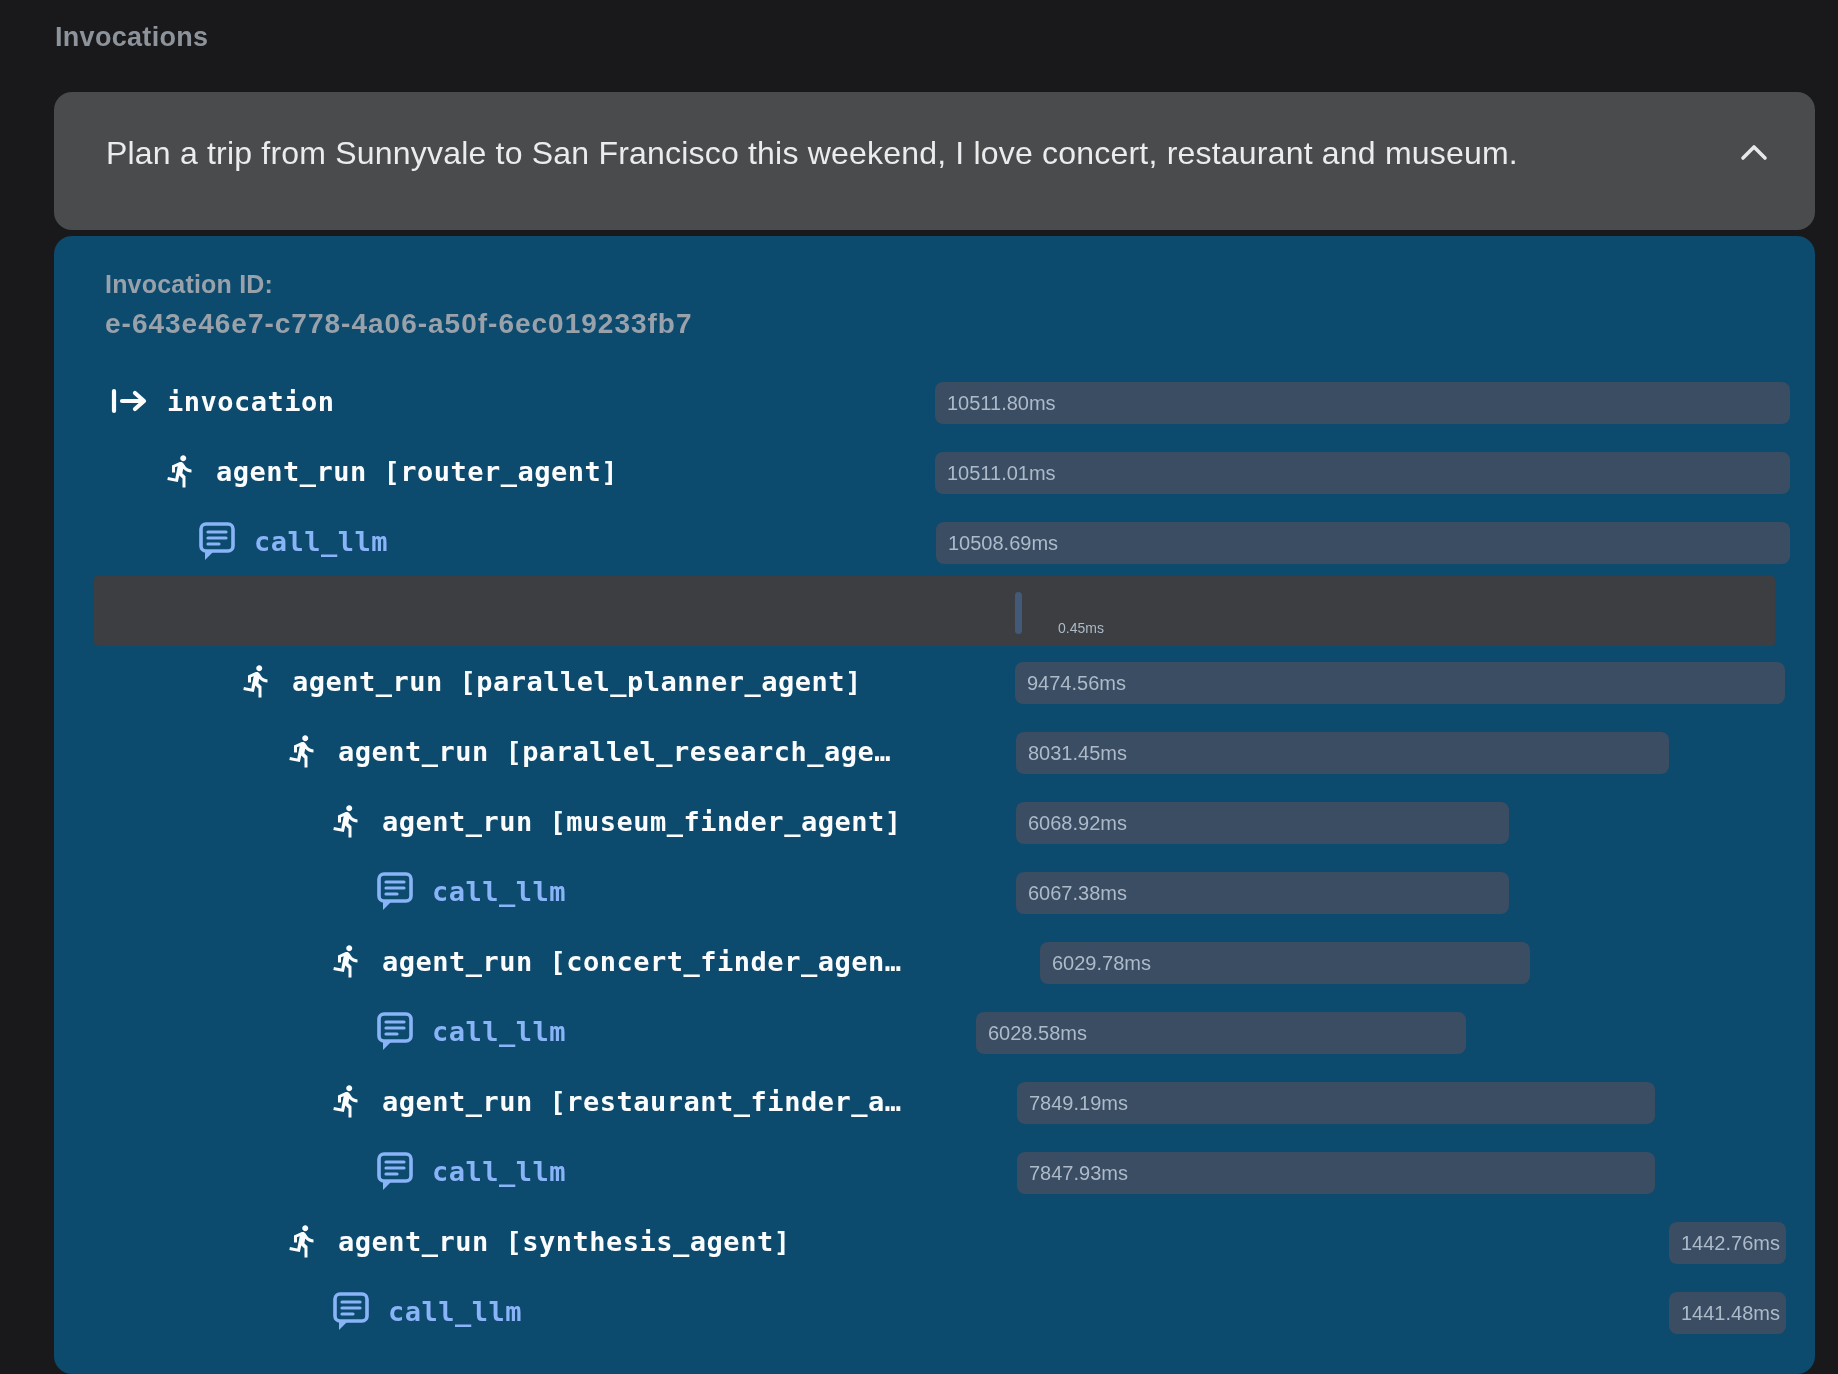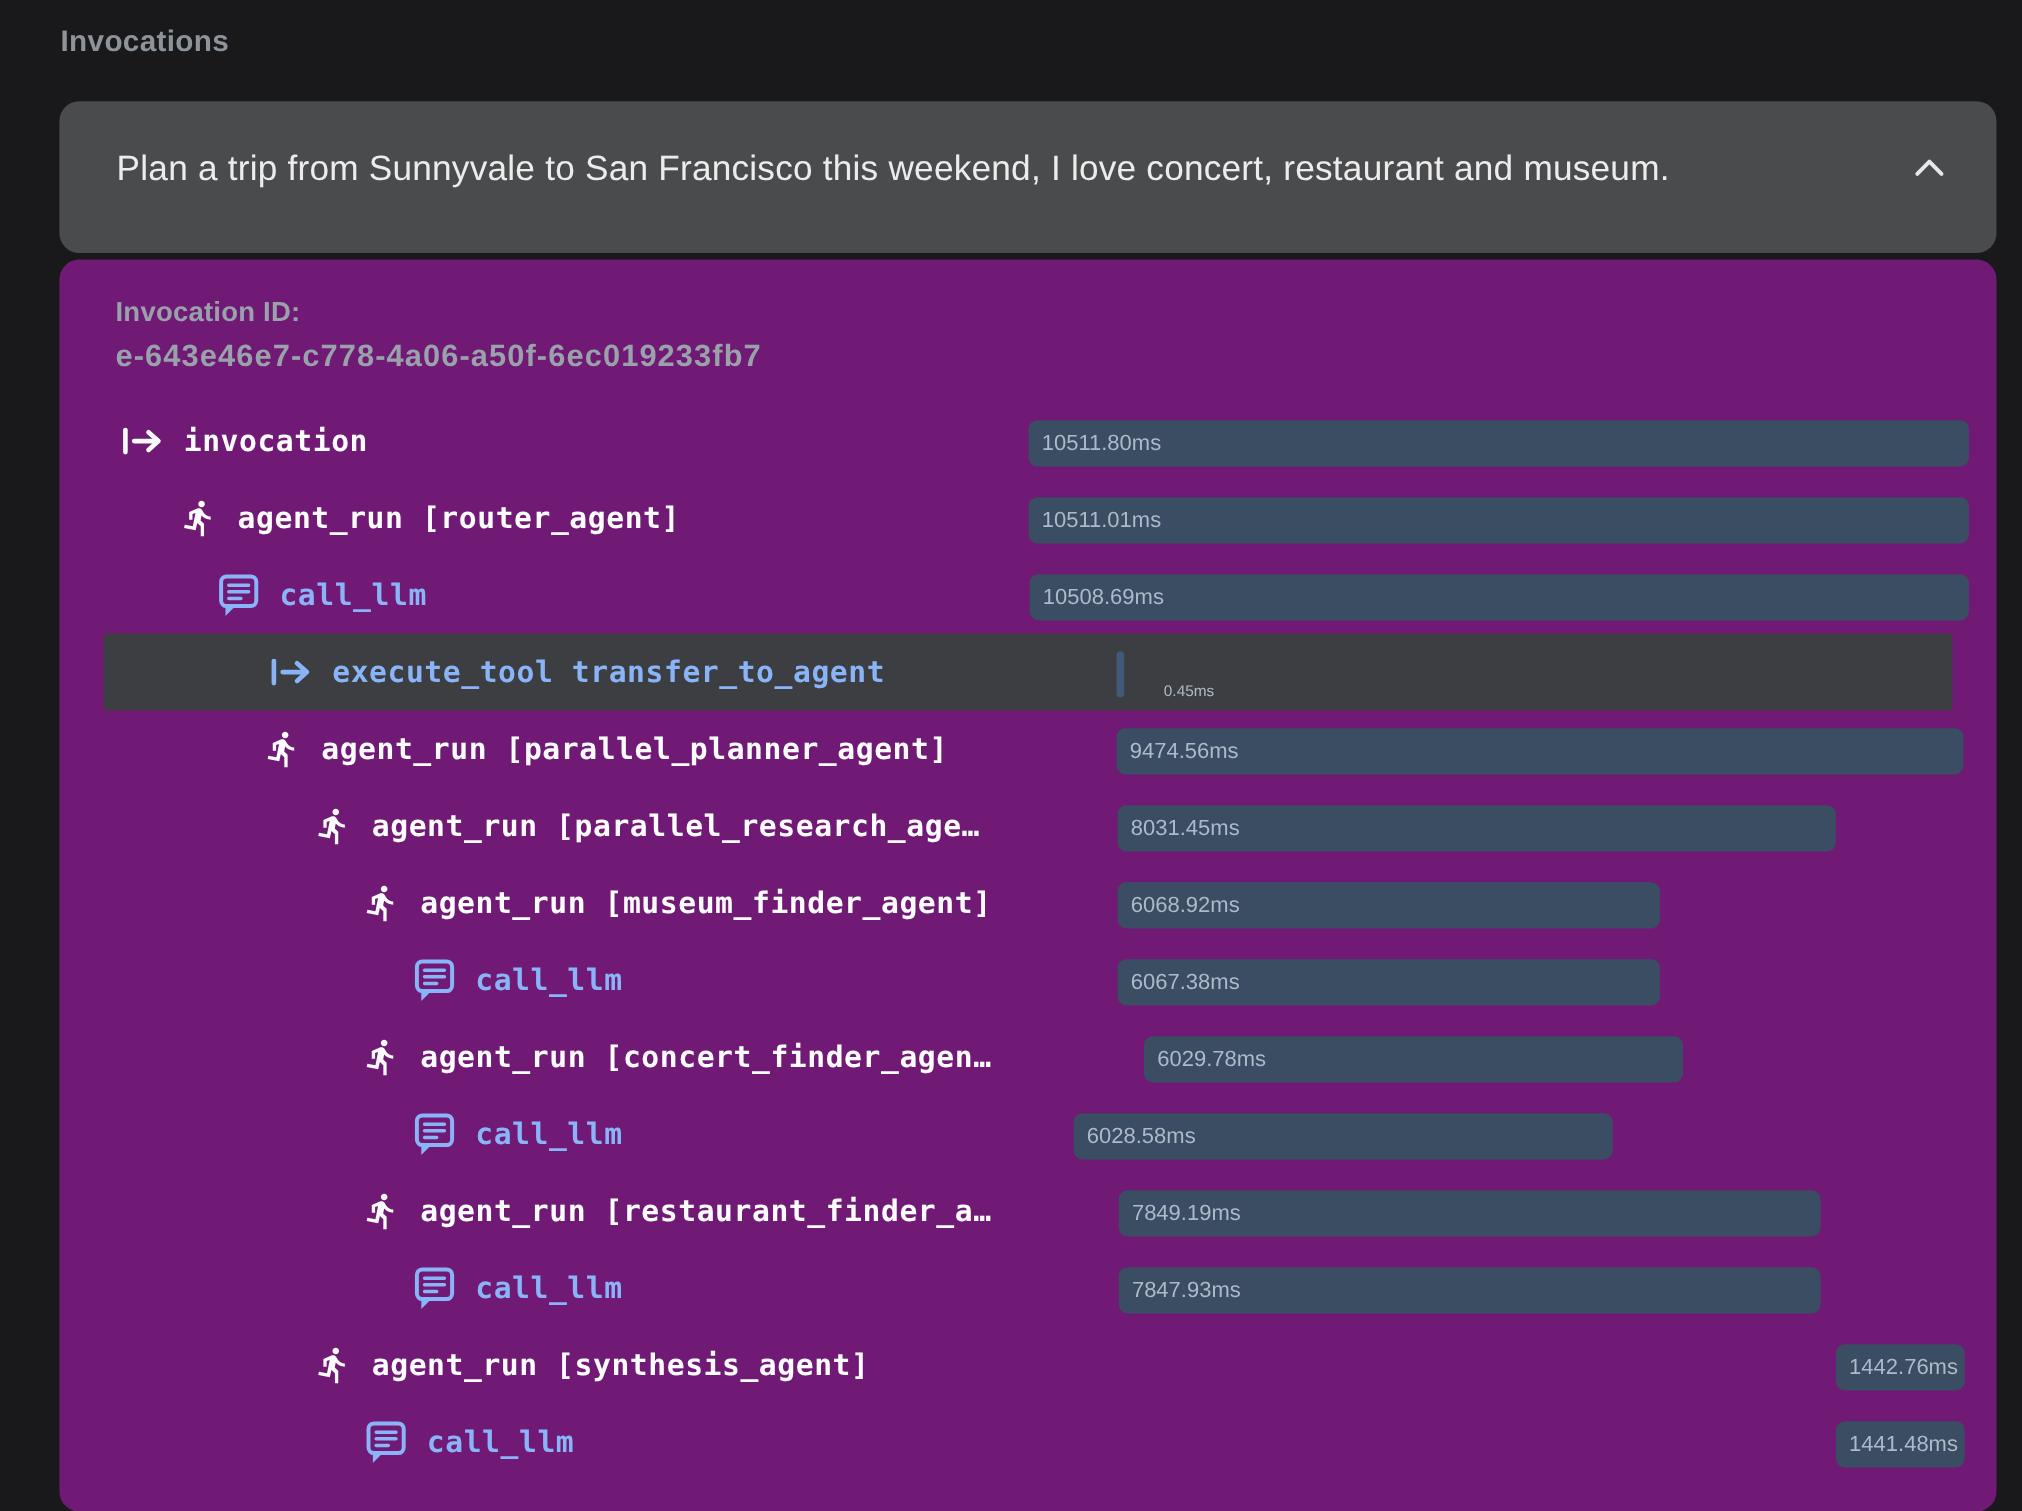--- a/index.html
+++ b/index.html
@@ -4,21 +4,21 @@
 <style>
   html,body{margin:0;padding:0;background:#19191b;}
   .screen{position:relative;width:1838px;height:1374px;background:#19191b;overflow:hidden;
           font-family:"Liberation Sans",sans-serif;}
   .heading{position:absolute;left:55px;top:22px;font-size:27px;font-weight:700;color:#8d939b;letter-spacing:.3px;}
   .accordion{position:absolute;left:54px;top:92px;width:1761px;}
   .prompt-card{height:138px;background:#4a4b4d;border-radius:18px;display:flex;align-items:center;
                padding:0 44px 16px 52px;box-sizing:border-box;cursor:pointer;}
   .prompt-text{flex:1;font-size:32px;color:#ececec;letter-spacing:.2px;}
   .chevron{flex:none;margin-left:20px;width:34px;height:24px;color:#e8e8e8;display:flex;align-items:center;}
-  .panel{margin-top:6px;background:#701a75;border-radius:18px;height:1138px;position:relative;
+  .panel{margin-top:6px;background:#0c4a6e;border-radius:18px;height:1138px;position:relative;
          box-sizing:border-box;overflow:hidden;}
   .inv-id{padding:34px 0 0 51px;}
   .inv-id-label{font-size:25px;font-weight:700;color:#99a1ab;letter-spacing:.2px;}
   .inv-id-value{margin-top:9px;font-family:Liberation Sans, sans-serif;font-size:28px;font-weight:700;
                 color:#99a1ab;letter-spacing:1px;}
   .tree{position:absolute;left:0;top:130px;width:100%;}
   .trow{position:relative;height:70px;text-align:center;}
   .row-hl{position:absolute;left:40px;right:40px;top:0;bottom:0;background:#3c3e41;border-radius:4px;}
   .row-label{position:absolute;top:0;height:70px;display:flex;align-items:center;gap:17px;}
   .row-label .lbl{font-family:"DejaVu Sans Mono",monospace;font-size:27px;font-weight:600;
@@ -93,30 +93,20 @@
                 </svg>
               </span>
               <span class="lbl">call_llm</span>
             </div>
             <div class="bar" style="left: 882px; width: 854px;">
               <span class="bar-label">10508.69ms</span>
             </div>
           </div>
           <div class="trow blue">
             <div class="row-hl"></div>
-            <div class="row-label" style="left: 189px;">
-              <span class="icon">
-                <svg width="42" height="36" viewBox="0 0 42 36" fill="none">
-                  <path d="M6 8 v20" stroke="currentColor" stroke-width="4.2" stroke-linecap="round"></path>
-                  <path d="M14 18 h21" stroke="currentColor" stroke-width="4.2" stroke-linecap="round"></path>
-                  <path d="M27 10 l9 8 -9 8" stroke="currentColor" stroke-width="4.2" stroke-linecap="round" stroke-linejoin="round" fill="none"></path>
-                </svg>
-              </span>
-              <span class="lbl">execute_tool transfer_to_agent</span>
-            </div>
             <div class="bar sliver" style="left: 961px; width: 7px;"></div>
             <span class="outside-label" style="left: 1004px;">0.45ms</span>
           </div>
           <div class="trow white">
             <div class="row-label" style="left: 185px;">
               <span class="icon">
                 <svg width="36" height="40" viewBox="0 0 24 24" fill="currentColor">
                   <path d="M13.49 5.48c1.1 0 2-.9 2-2s-.9-2-2-2-2 .9-2 2 .9 2 2 2zm-3.6 13.9l1-4.4 2.1 2v6h2v-7.5l-2.1-2 .6-3c1.3 1.5 3.3 2.5 5.5 2.5v-2c-1.9 0-3.5-1-4.3-2.4l-1-1.6c-.4-.6-1-1-1.7-1-.3 0-.5.1-.8.1l-5.2 2.2v4.7h2v-3.4l1.8-.7-1.6 8.1-4.9-1-.4 2 7 1.4z"></path>
                 </svg>
               </span>

